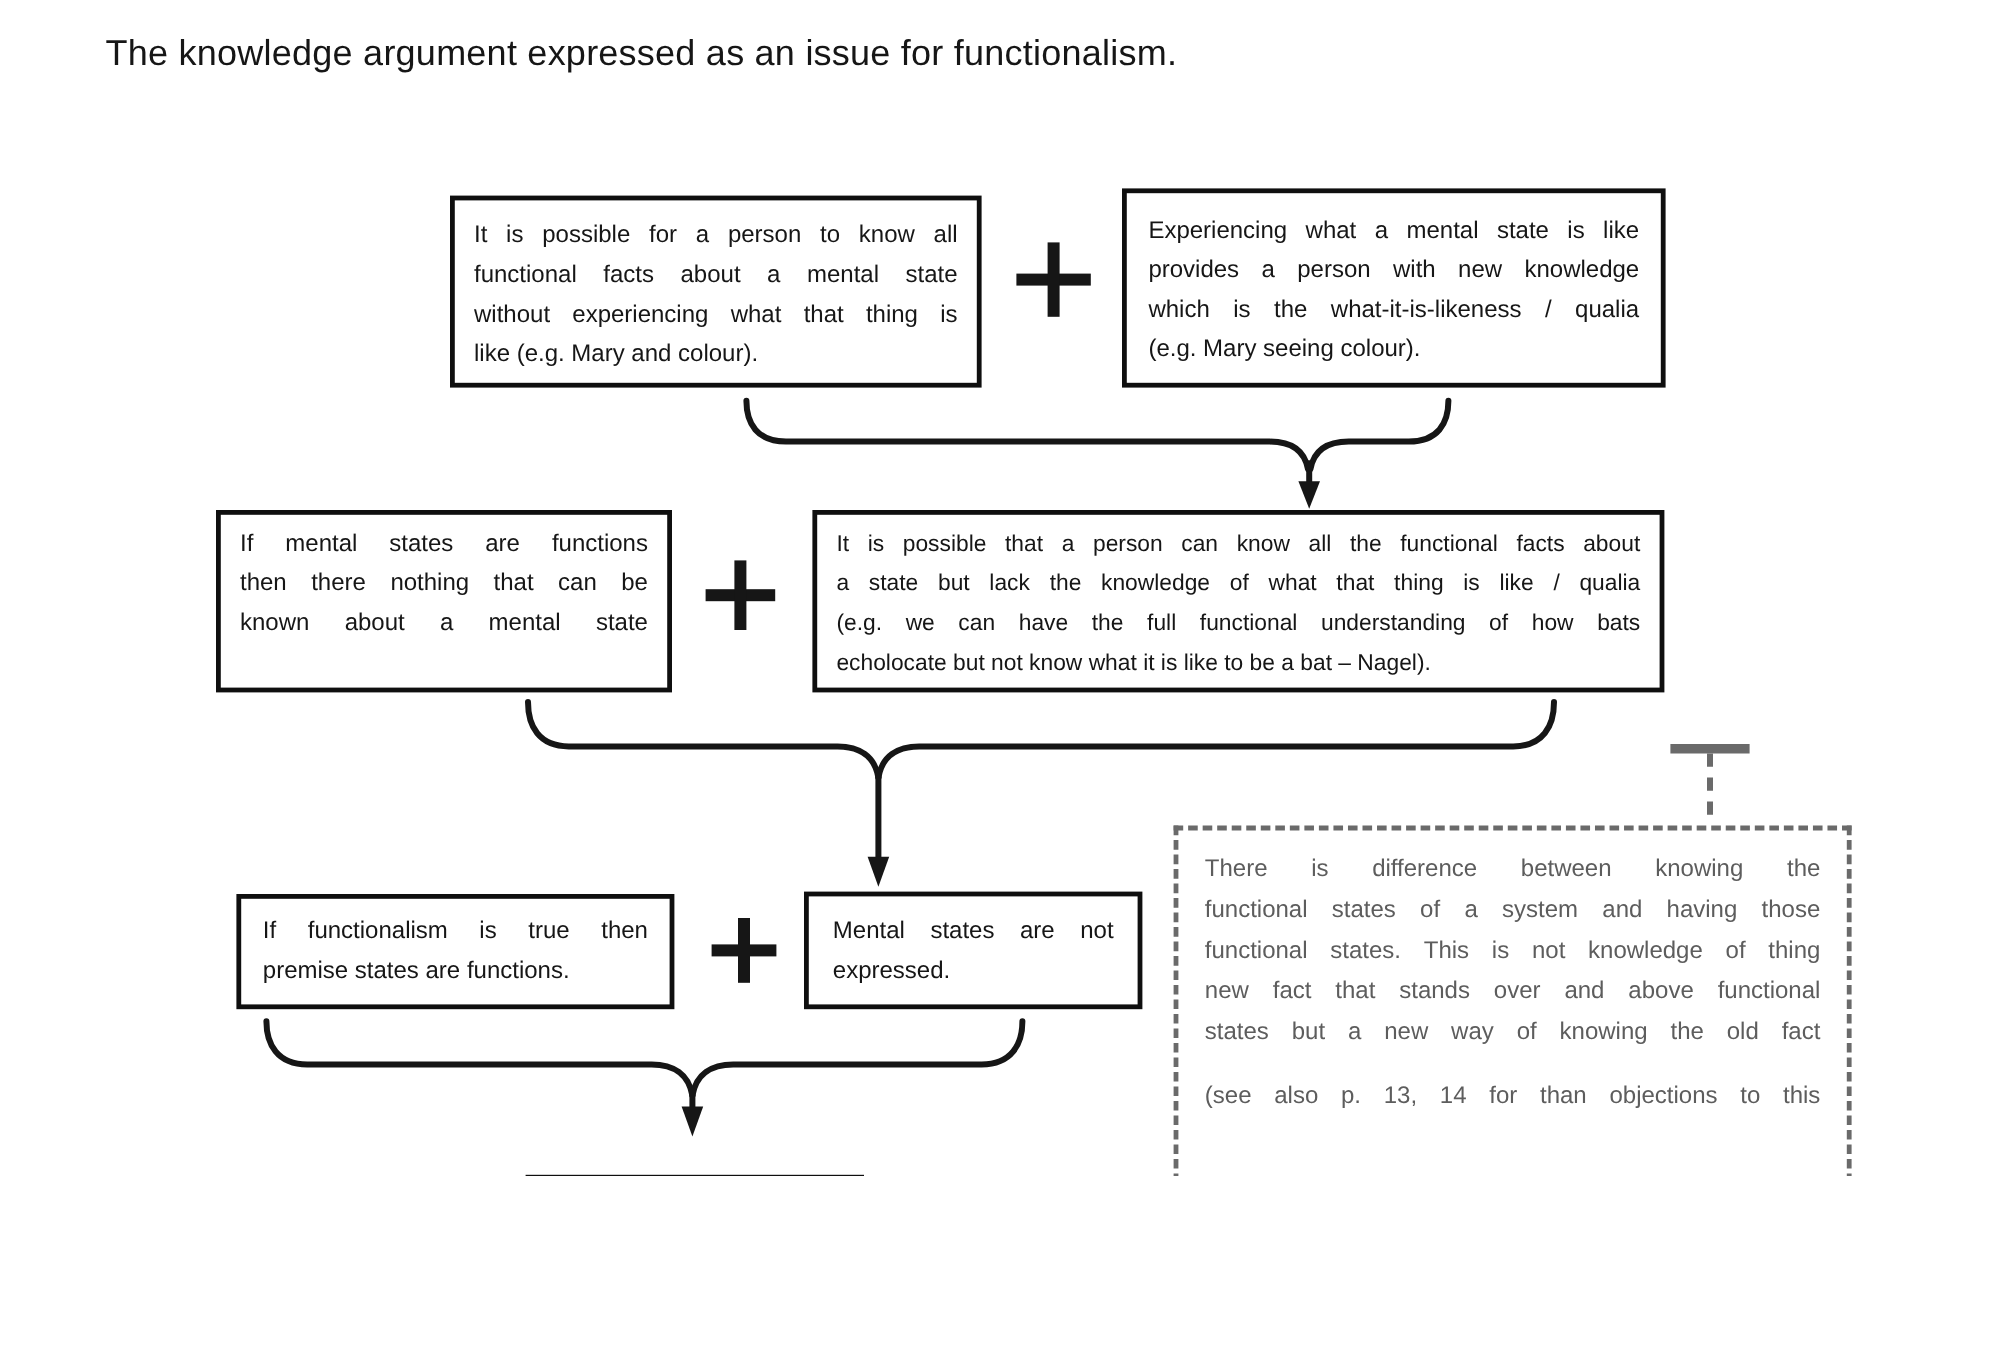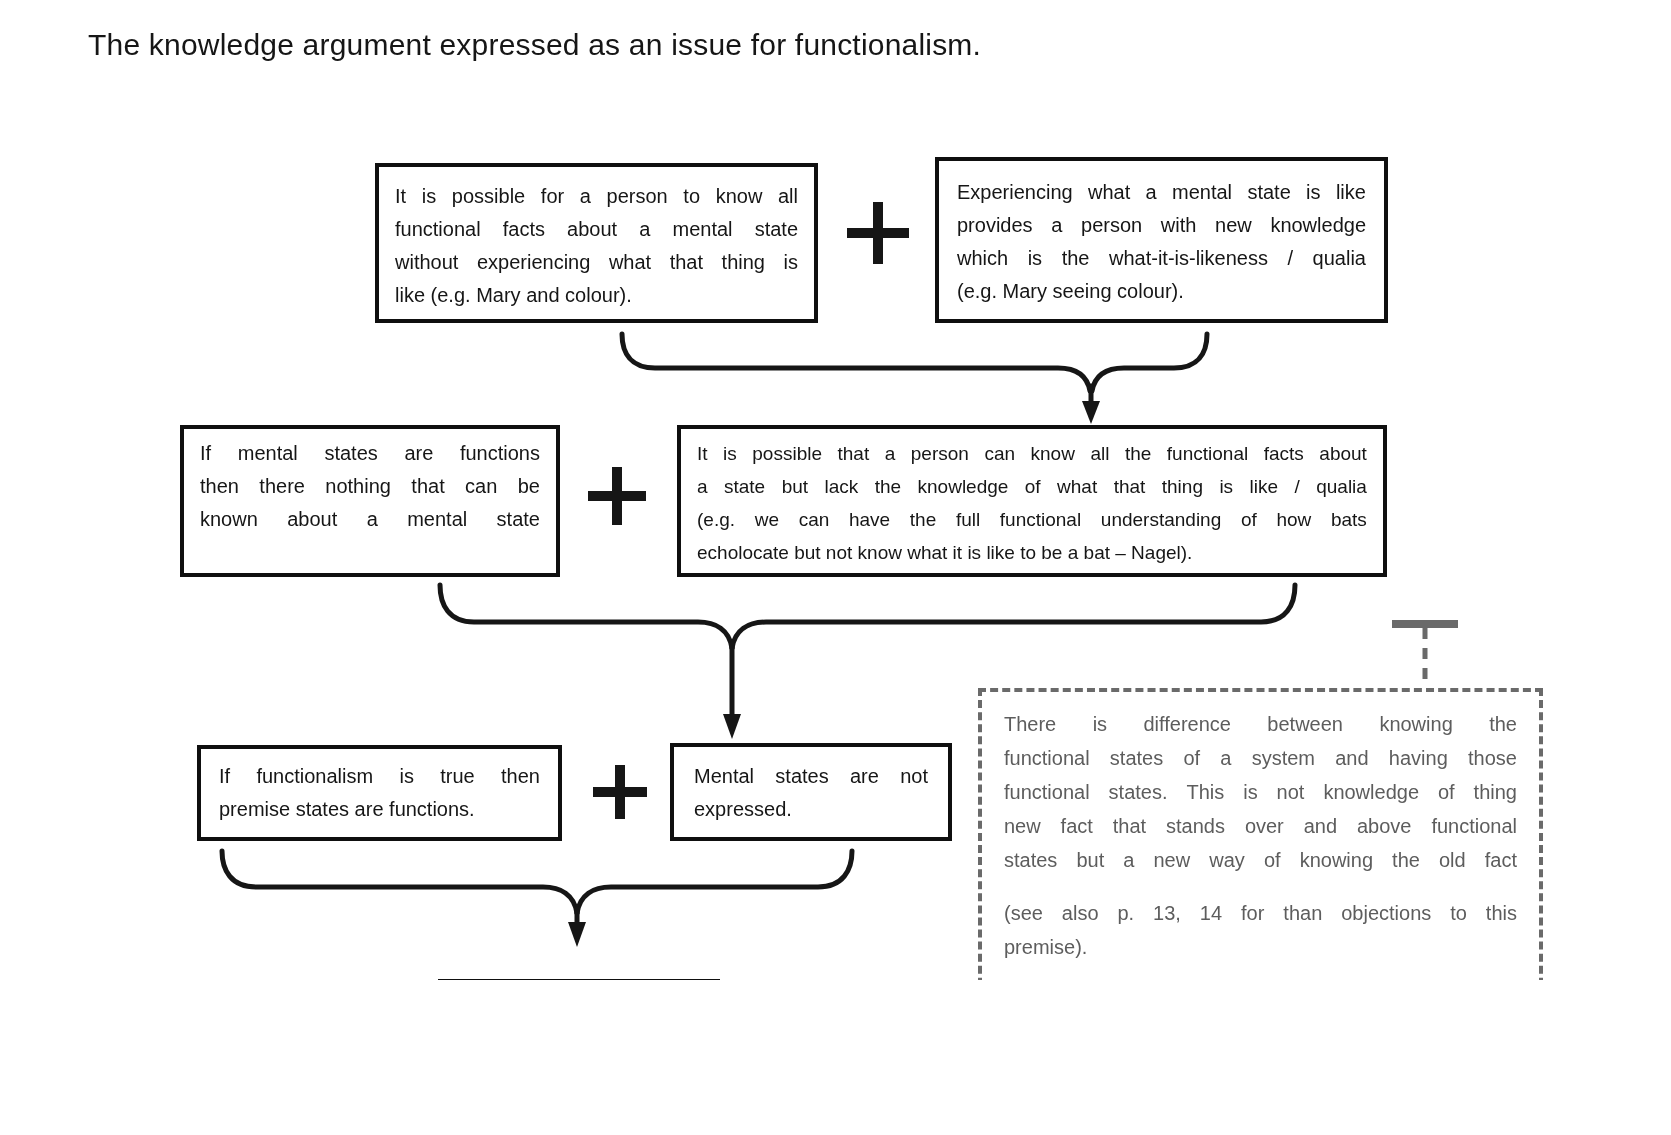--- a/index.html
+++ b/index.html
@@ -313,17 +313,16 @@
           <span>also</span>
           <span>p.</span>
           <span>13,</span>
           <span>14</span>
           <span>for</span>
           <span>than</span>
           <span>objections</span>
           <span>to</span>
           <span>this</span>
         </div>
-        <div class="pline">premise).</div>
       </div>
     </div>
 
 </div>
 
 </body></html>

